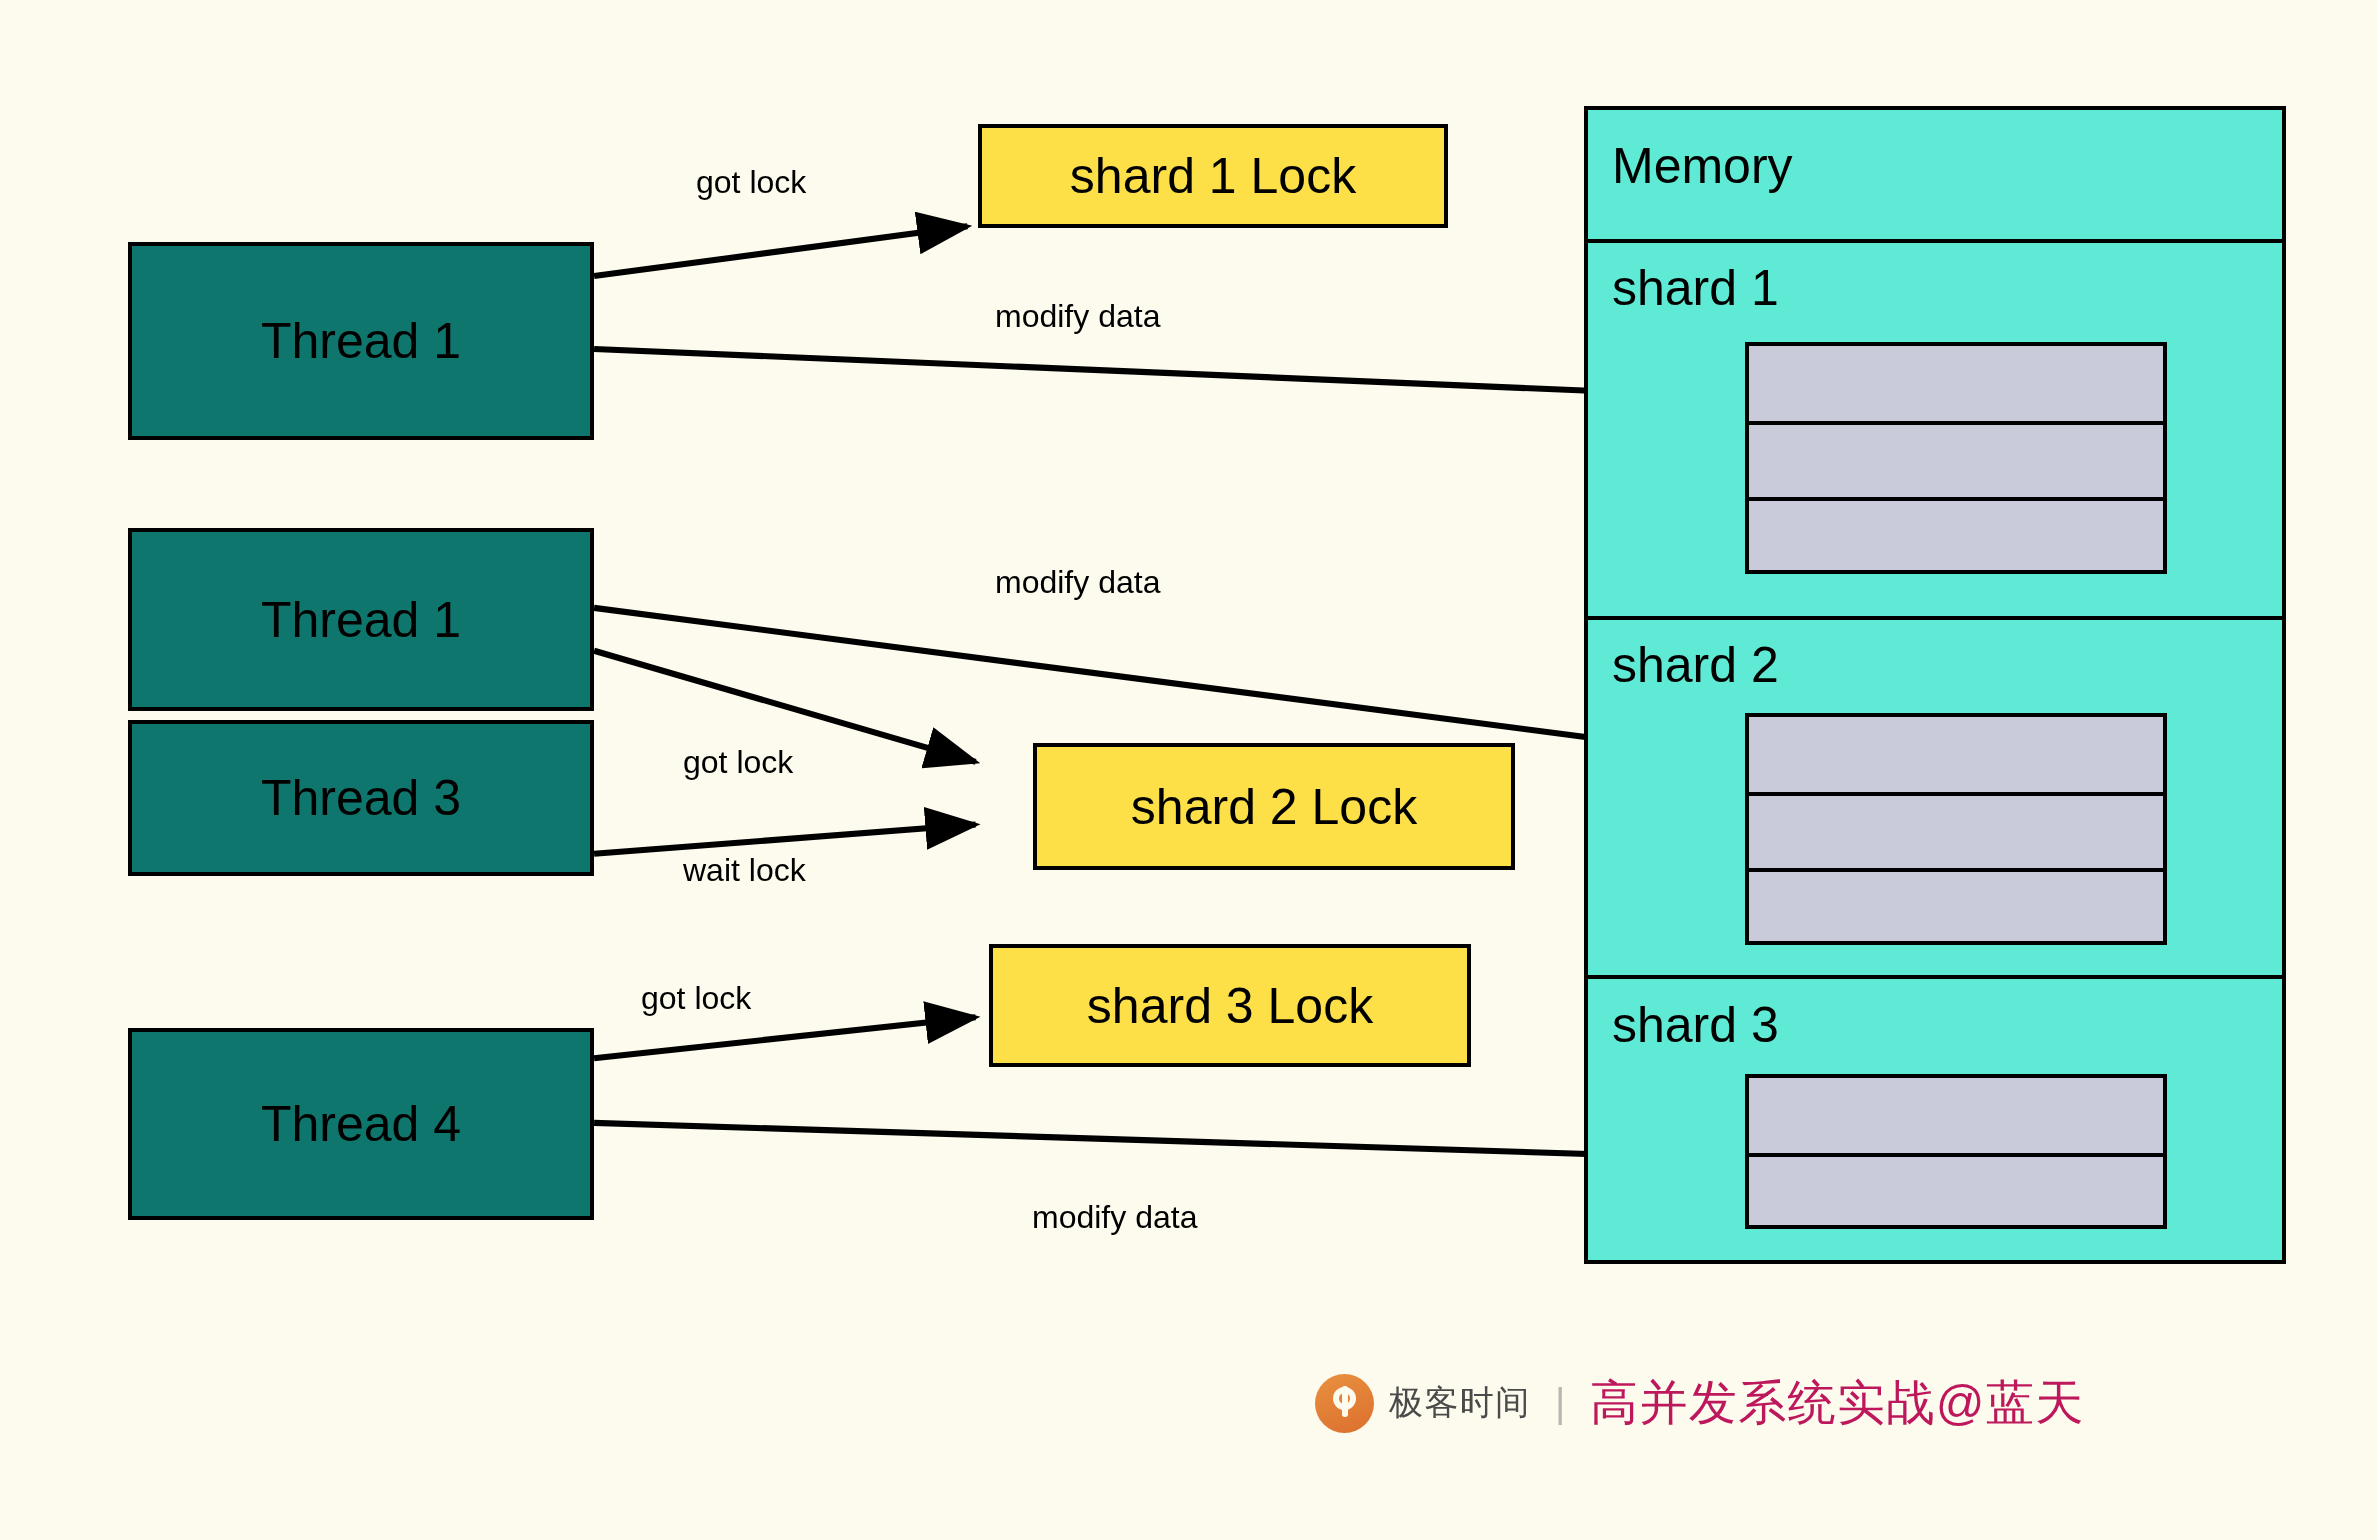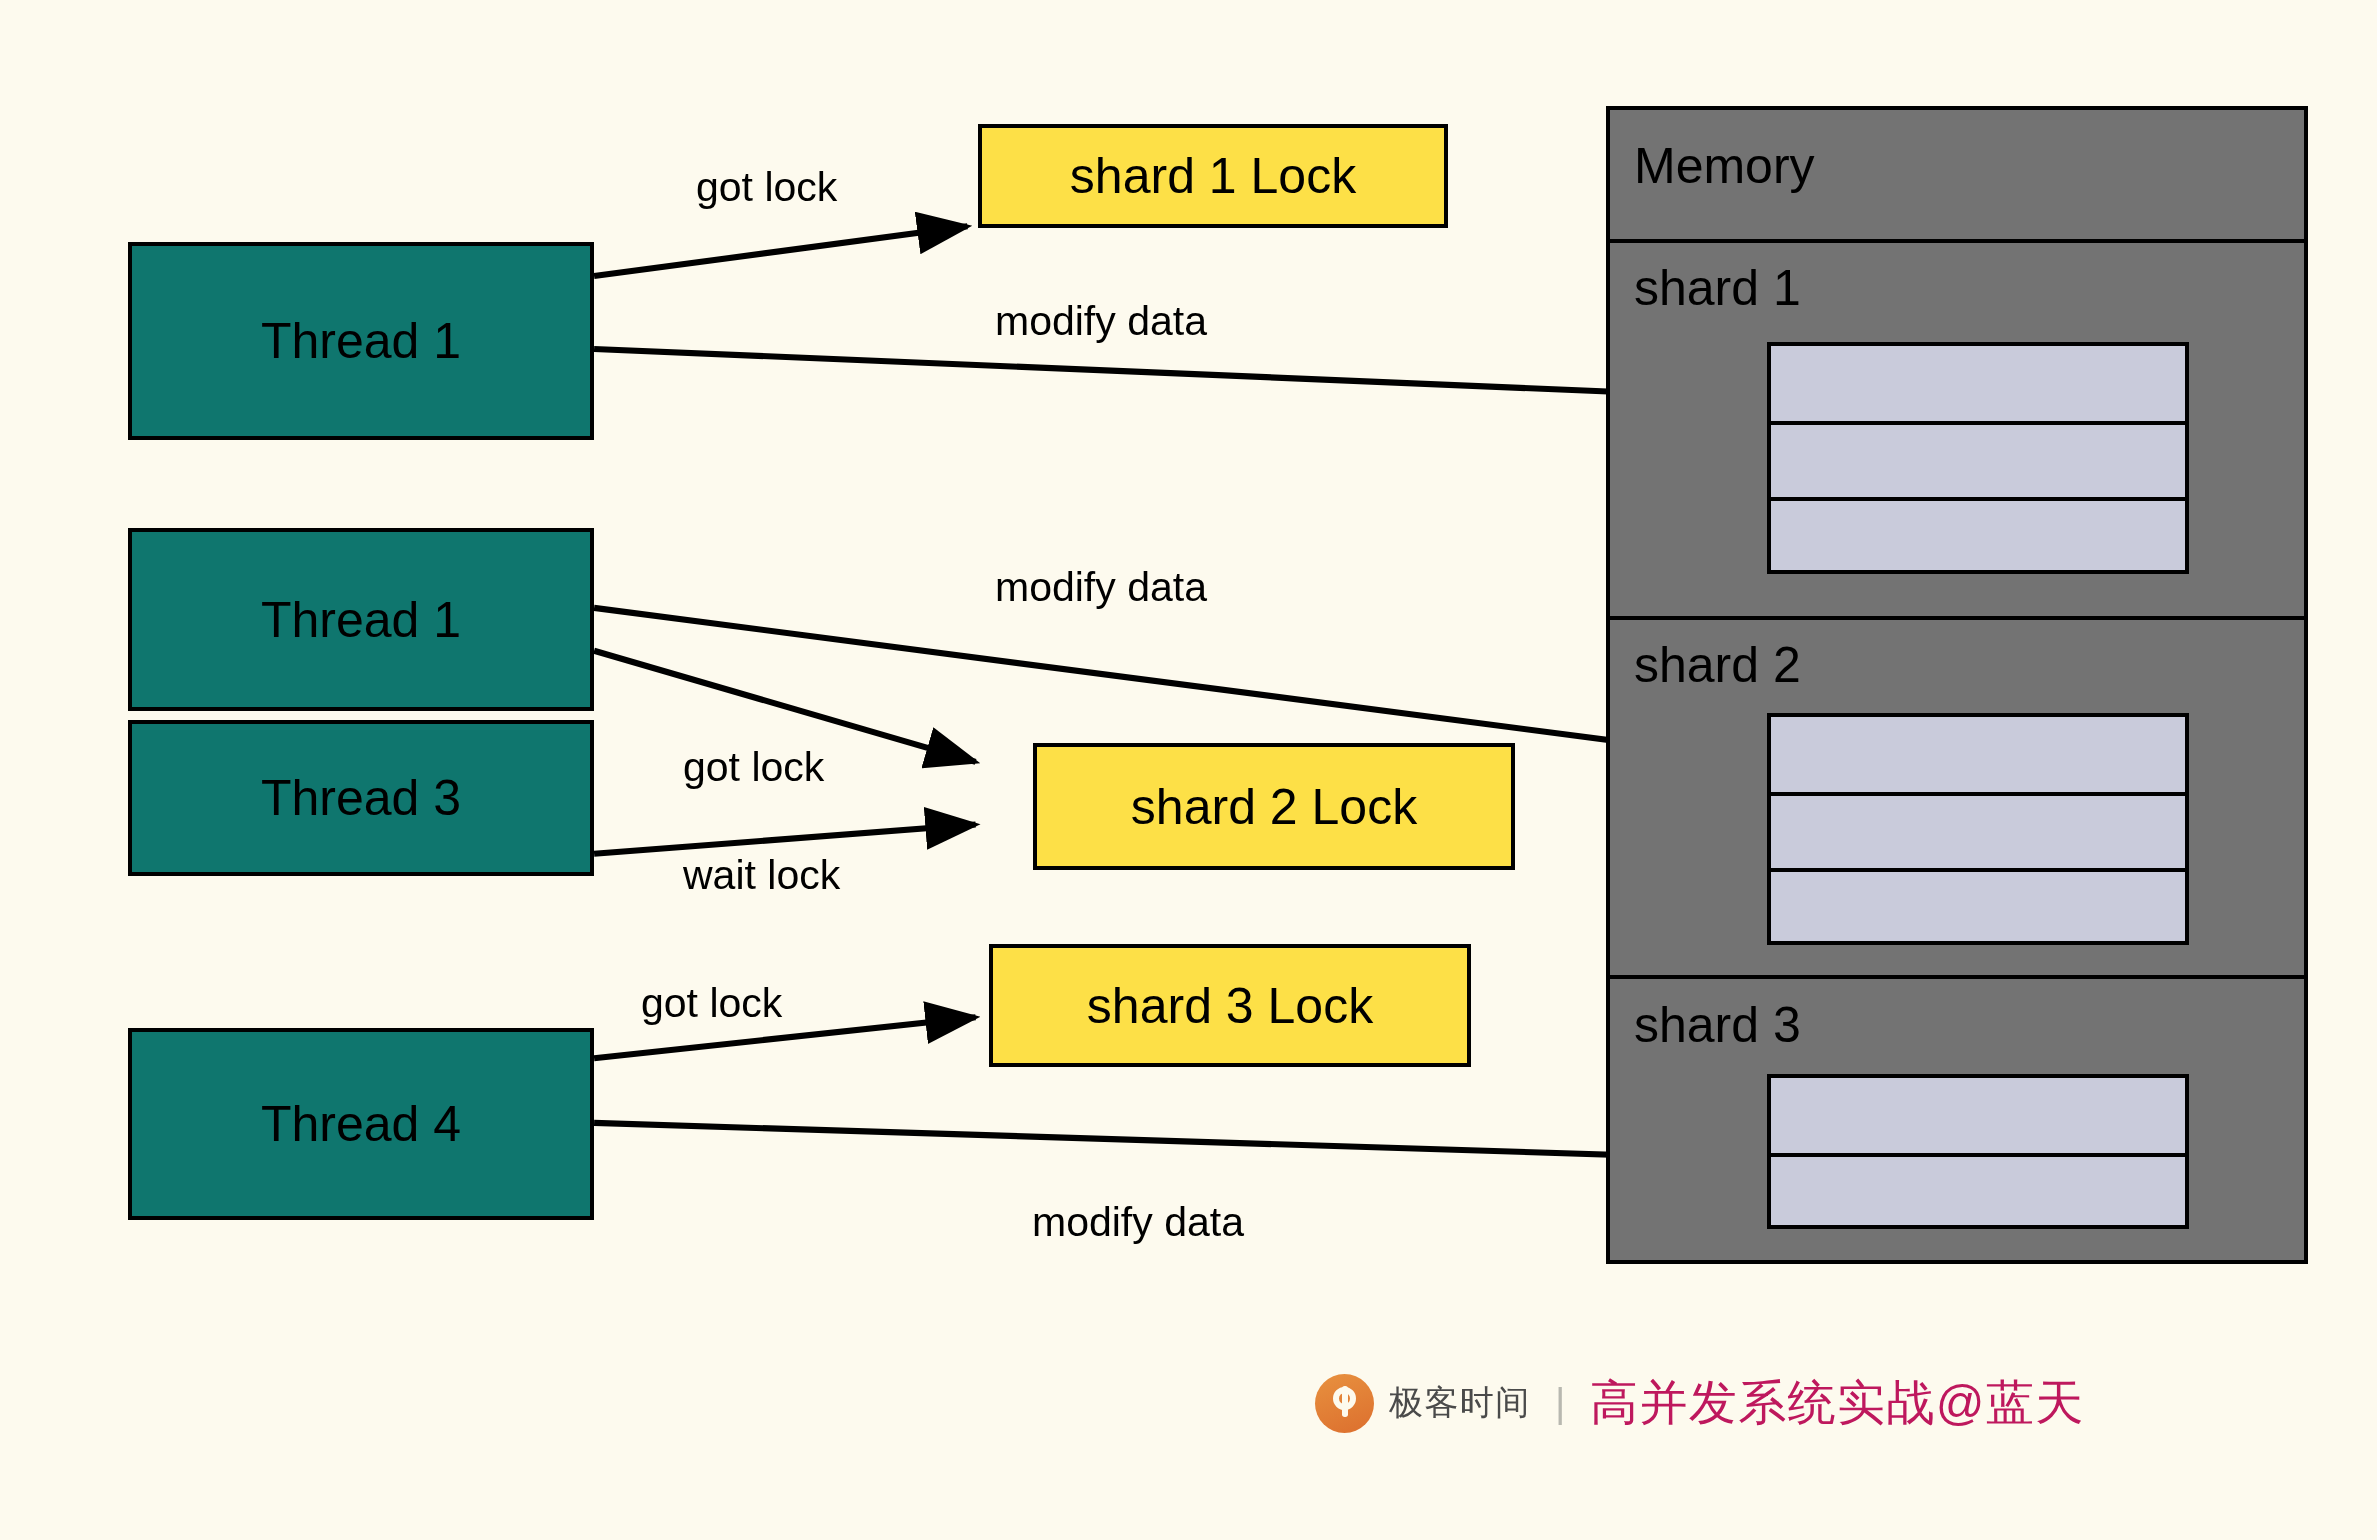--- a/index.html
+++ b/index.html
@@ -36,22 +36,21 @@
     font-size: 50px;
   }
   .lock-box {
     background: #fde047;
     font-size: 50px;
   }
   .memory-panel {
     position: absolute;
     box-sizing: border-box;
     border: 4.1px solid #000;
-    background: #737373;
-    margin-left: 22px;
+    background: #5eead4;
   }
   .mem-divider {
     position: absolute;
     left: 0;
     width: 100%;
     height: 4.1px;
     background: #000;
   }
   .mem-label {
     position: absolute;
@@ -73,21 +72,21 @@
   }
   .slot-sep {
     position: absolute;
     left: 0;
     width: 100%;
     height: 4.1px;
     background: #000;
   }
   .edge-label {
     position: absolute;
-    font-size: 41px;
+    font-size: 32px;
     color: #000;
     white-space: nowrap;
   }
   
   .watermark {
     position: absolute;
     display: flex;
     align-items: center;
     gap: 15px;
   }

